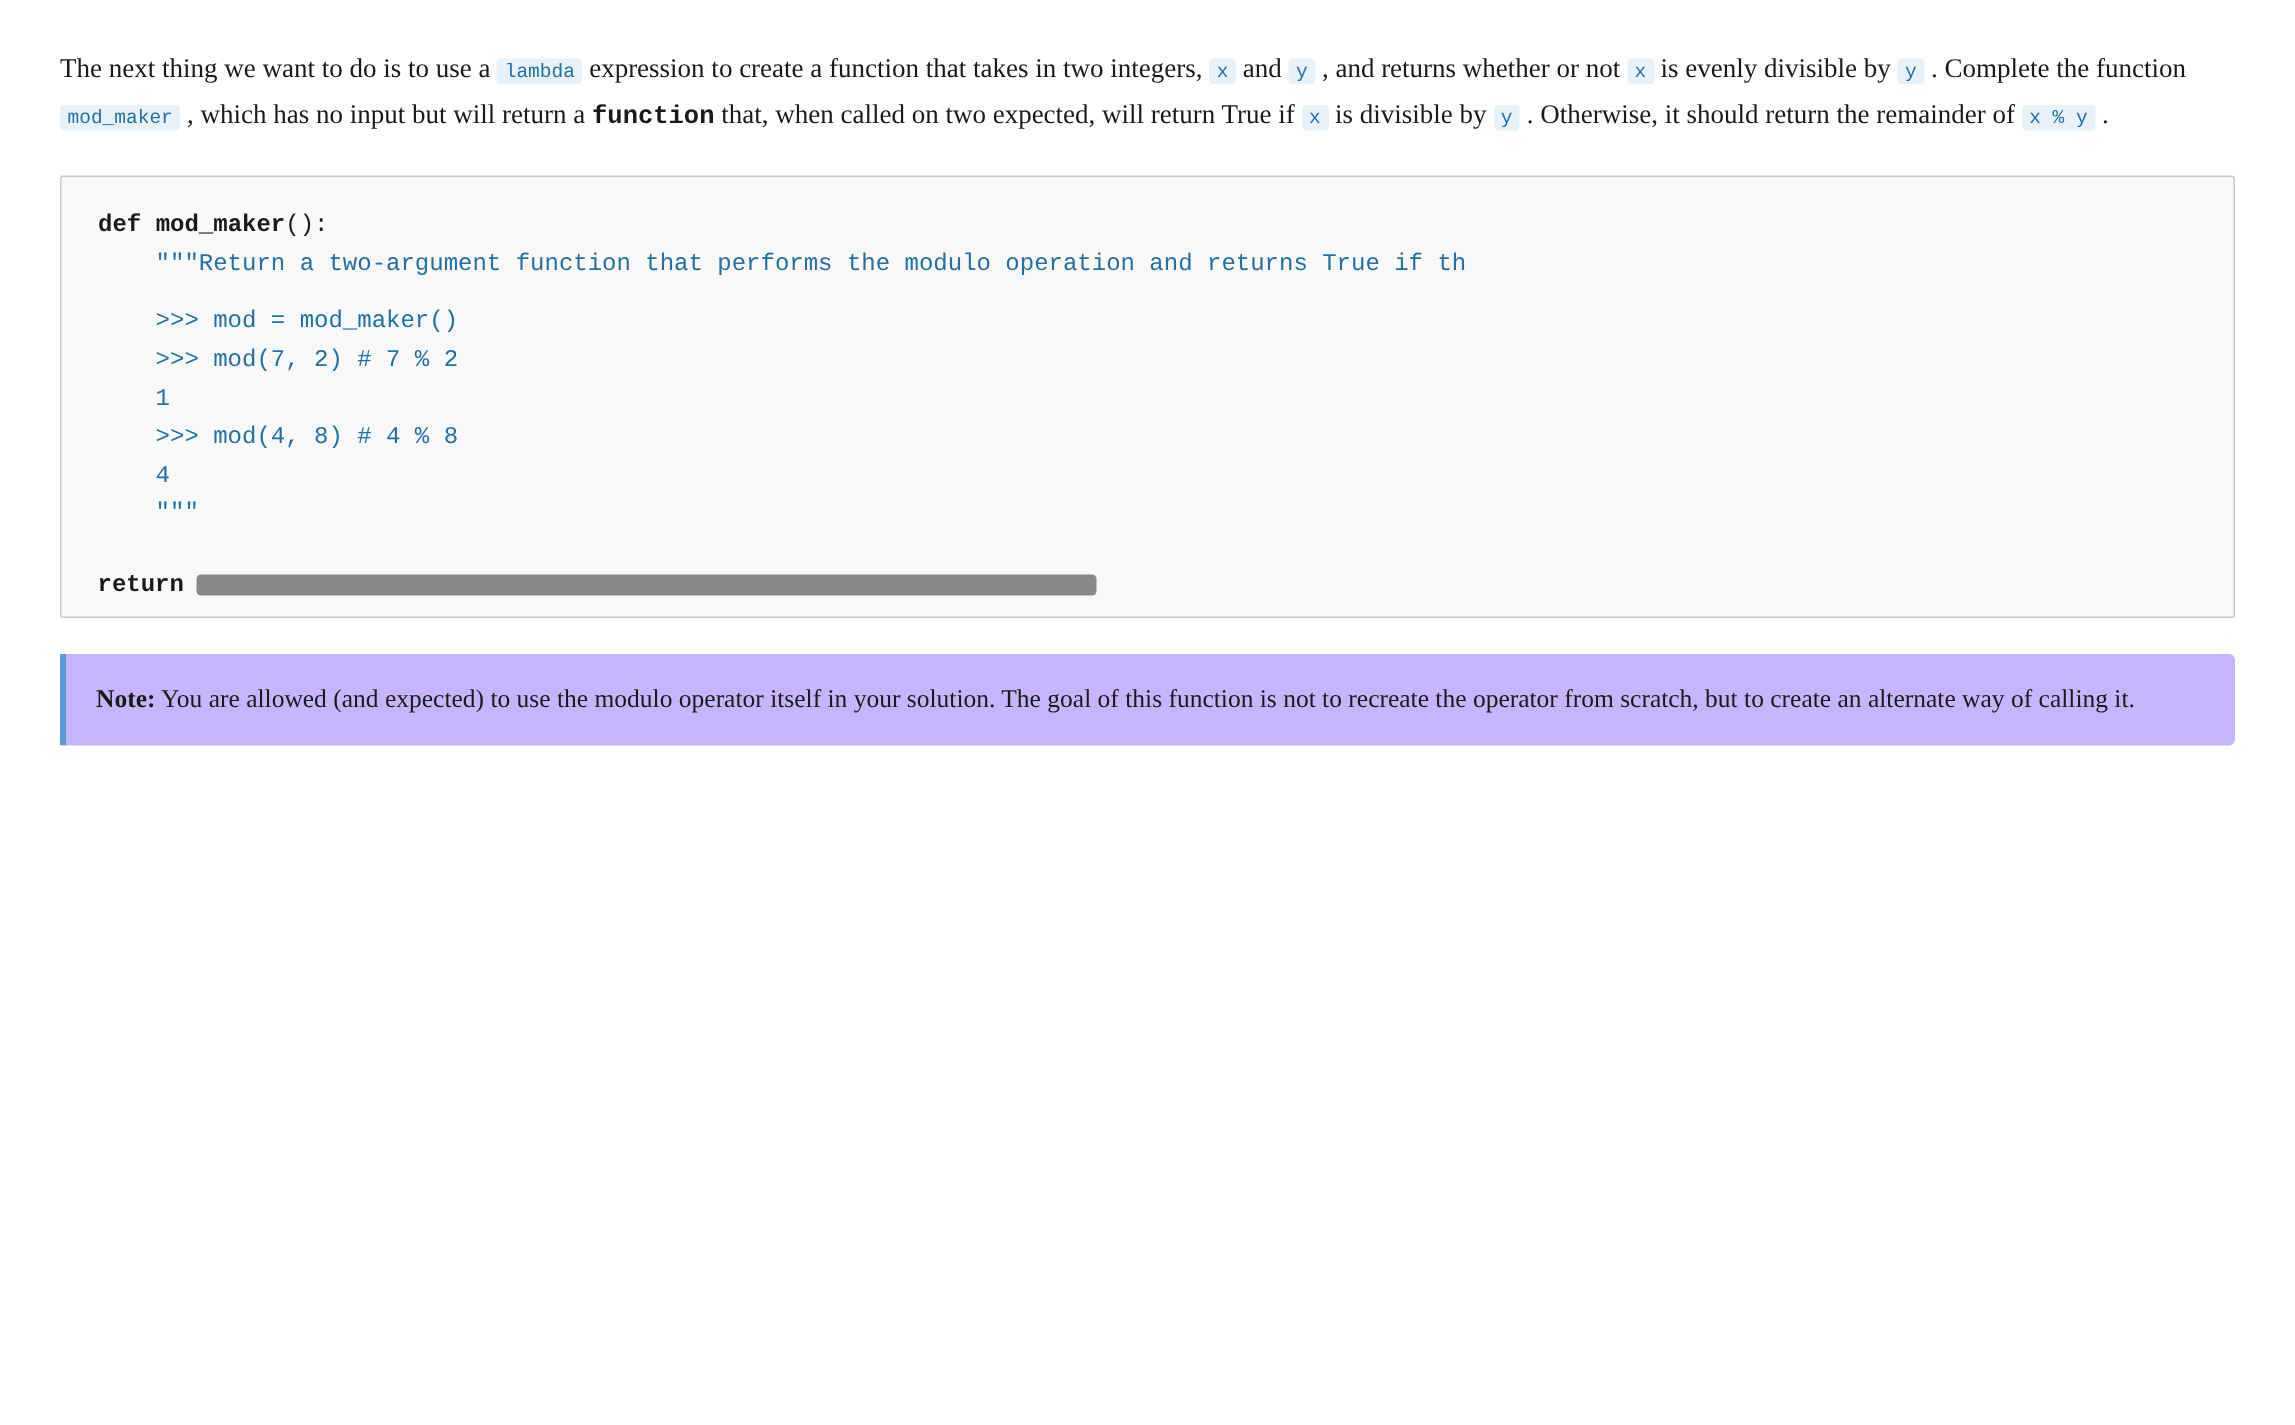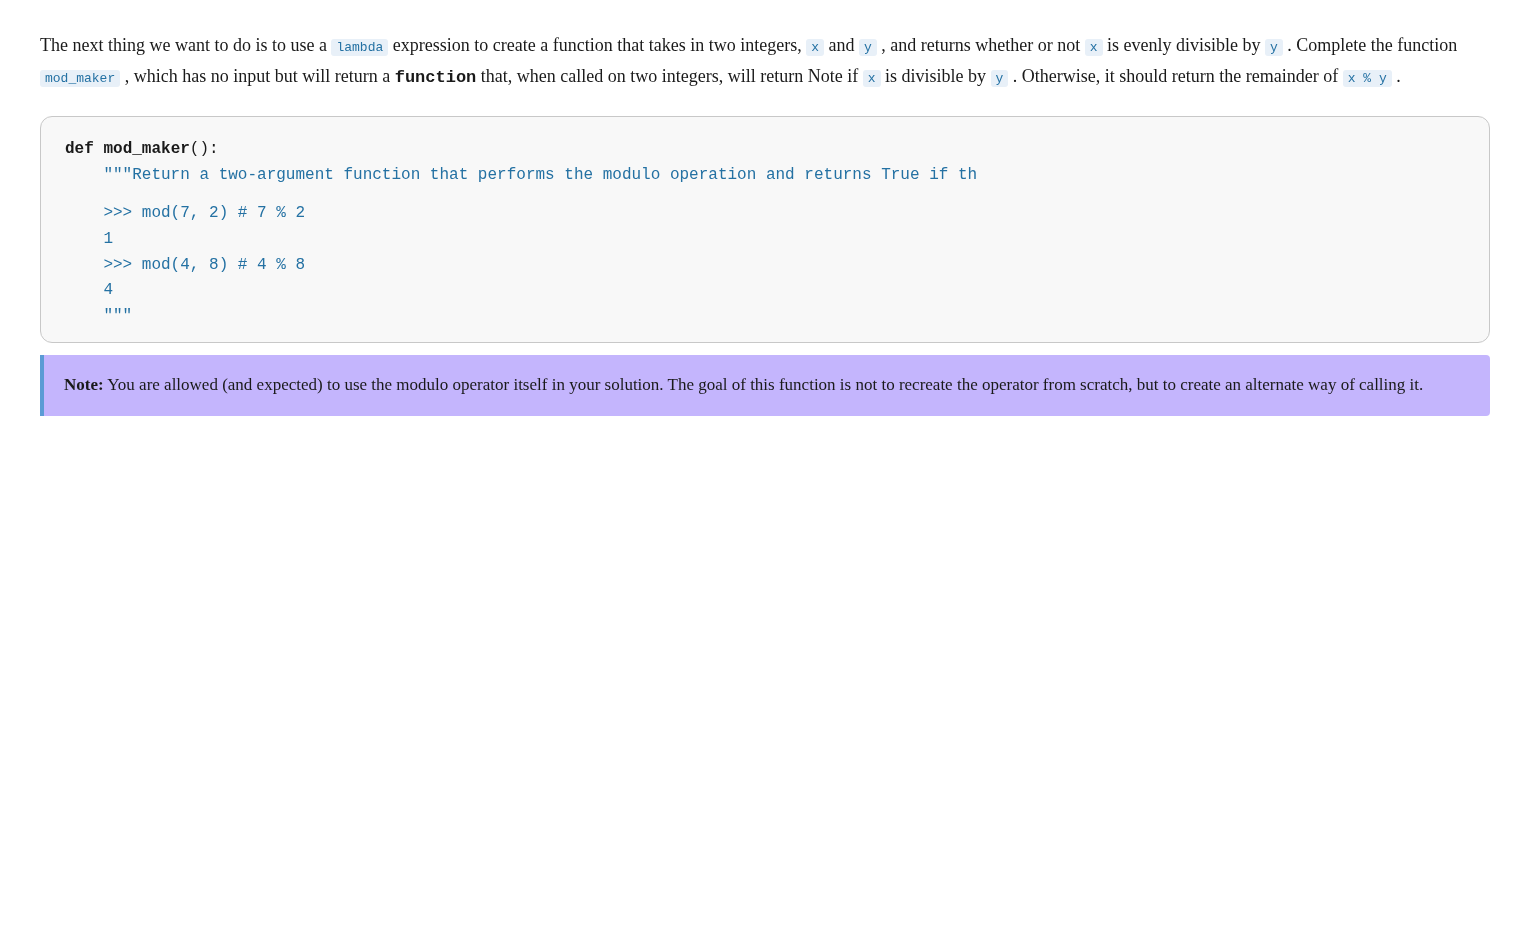--- a/index.html
+++ b/index.html
@@ -33,23 +33,23 @@
     }
 
     .bold-code {
       font-weight: bold;
       font-family: 'Courier New', Courier, monospace;
       font-size: 17px;
     }
 
     .code-block-container {
       border: 1.5px solid #c8c8c8;
-      border-radius: 12px;
+      border-radius: 2px;
       background-color: #f8f8f8;
-      margin-bottom: 12px;
+      margin-bottom: 24px;
       overflow: hidden;
     }
 
     .code-block {
       font-family: 'Courier New', Courier, monospace;
       font-size: 16px;
       color: #1a1a1a;
       padding: 20px 24px 0 24px;
       overflow-x: auto;
       line-height: 1.6;
@@ -133,33 +133,38 @@
     <span> expression to create a function that takes in two integers, </span>
     <span class="inline-code-blue">x</span>
     <span> and </span>
     <span class="inline-code-blue">y</span>
     <span> , and returns whether or not </span>
     <span class="inline-code-blue">x</span>
     <span> is evenly divisible by </span>
     <span class="inline-code-blue">y</span>
     <span> . Complete the function </span>
     <span class="inline-code-blue">mod_maker</span>
-    <span> , which has no input but will return a </span><span class="bold-code">function</span><span> that, when called on two integers, will return Note if </span><span class="inline-code-blue">x</span><span> is divisible by </span><span class="inline-code-blue">y</span><span> . Otherwise, it should return the remainder of </span><span class="inline-code-blue">x % y</span><span> .</span>
+    <span> , which has no input but will return a </span><span class="bold-code">function</span><span> that, when called on two expected, will return True if </span><span class="inline-code-blue">x</span><span> is divisible by </span><span class="inline-code-blue">y</span><span> . Otherwise, it should return the remainder of </span><span class="inline-code-blue">x % y</span><span> .</span>
   </p>
 </div>
 
 <div class="code-block-container">
   <div class="code-block">
     <span class="code-line"><span class="code-keyword">def</span> <span class="code-funcname">mod_maker</span><span>():</span></span>
     <span class="code-line code-docstring">    """Return a two-argument function that performs the modulo operation and returns True if th</span>
     <span class="code-line empty-line"> </span>
+    <span class="code-line code-prompt">    &gt;&gt;&gt; mod = mod_maker()</span>
     <span class="code-line code-prompt">    &gt;&gt;&gt; mod(7, 2) # 7 % 2</span>
     <span class="code-line code-result">    1</span>
     <span class="code-line code-prompt">    &gt;&gt;&gt; mod(4, 8) # 4 % 8</span>
     <span class="code-line code-result">    4</span>
     <span class="code-line code-docstring">    """</span>
     <span class="code-line empty-line"> </span>
+  </div>
+  <div class="code-return-line">
+    <span class="code-return-keyword">    return</span>
+    <div class="code-return-blank"></div>
   </div>
 </div>
 
 <div class="note-box">
   <span class="note-bold">Note:</span><span> You are allowed (and expected) to use the modulo operator itself in your solution. The goal of this function is not to recreate the operator from scratch, but to create an alternate way of calling it.</span>
 </div>
 
 </body></html>

